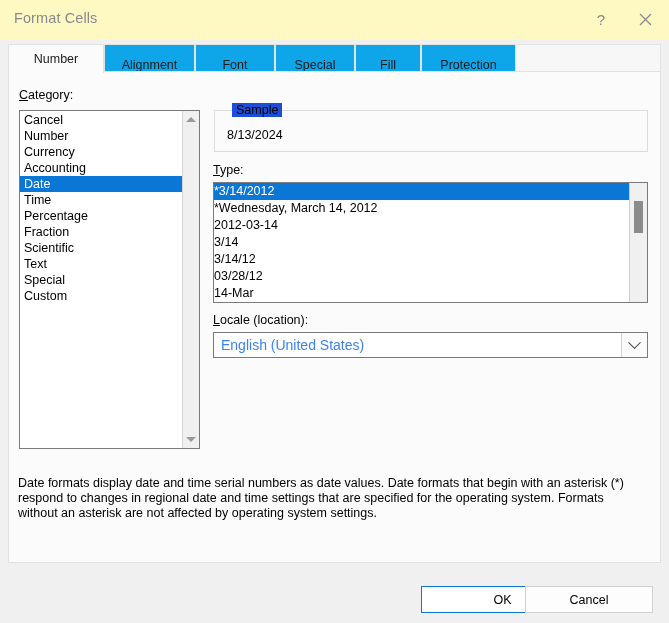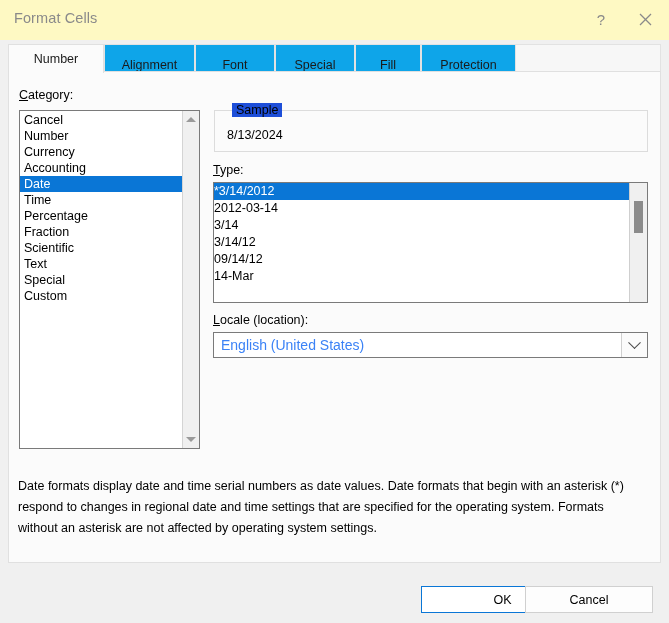--- a/index.html
+++ b/index.html
@@ -252,21 +252,21 @@
     border-bottom: 1.4px solid #4a4a4a;
     transform: rotate(45deg) translate(-2px, -2px);
   }
 
   
   .description {
     position: absolute;
     left: 18px; top: 476px;
     width: 620px;
     font-size: 12.5px;
-    line-height: 21px;
+    line-height: 15px;
     color: #000;
   }
 
   
   .btn {
     position: absolute;
     top: 586px;
     height: 27px;
     background: #fdfdfd;
     border: 1px solid #d0d0d0;
@@ -366,24 +366,25 @@
 <div class="sample-legend">Sample</div>
 <div class="sample-value">8/13/2024</div>
 
 <div class="field-label" style="left:213px; top:163px;">
   <u>T</u><span>ype:</span>
 </div>
 
 <div class="typelist">
   <div class="typelist-inner">
     <div class="type-item selected">*3/14/2012</div>
+    <div class="type-item">*Wednesday, March 14, 2012</div>
     <div class="type-item">2012-03-14</div>
     <div class="type-item">3/14</div>
     <div class="type-item">3/14/12</div>
-    <div class="type-item">09/14/12</div>
+    <div class="type-item">03/28/12</div>
     <div class="type-item">14-Mar</div>
   </div>
   <div class="typescroll">
     <div class="typescroll-thumb"></div>
   </div>
 </div>
 
 <div class="field-label" style="left:213px; top:313px;">
   <u>L</u><span>ocale (location):</span>
 </div>

